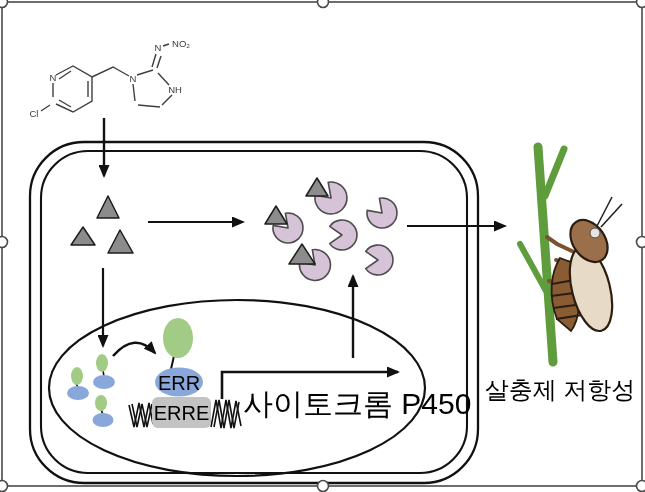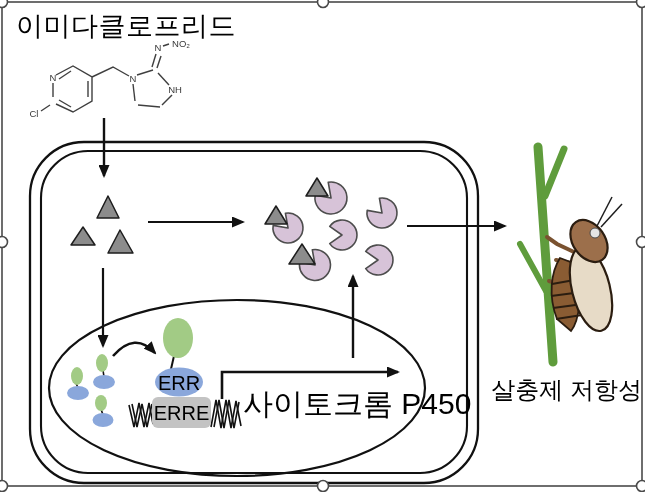--- a/index.html
+++ b/index.html
@@ -2,21 +2,21 @@
 <html><head>
 <meta charset="utf-8">
 <style>
   html,body{margin:0;padding:0;background:#fff;}
   #canvas{position:relative;width:645px;height:492px;background:#ffffff;overflow:hidden;
           font-family:"Liberation Sans",sans-serif;}
   #canvas svg{position:absolute;left:0;top:0;}
   .ktext{position:absolute;color:#000;white-space:nowrap;}
   #title{left:16px;top:8px;font-size:27px;letter-spacing:0.5px;}
   #cyto{left:243px;top:384px;font-size:30px;}
-  #outcome{left:478px;top:375px;width:164px;text-align:right;font-size:24px;line-height:1.22;white-space:normal;}
+  #outcome{left:478px;top:375px;width:164px;text-align:center;font-size:24px;line-height:1.22;white-space:normal;}
   text{font-family:"Liberation Sans",sans-serif;}
   .mol-label{font-size:9.5px;fill:#3a3a3a;}
   .prot-label{font-size:20px;fill:#000;}
 </style>
 </head>
 <body>
 
 <div id="canvas">
 
 <svg width="645" height="492" viewBox="0 0 645 492">
@@ -176,19 +176,18 @@
     <circle cx="323" cy="2" r="5.5"></circle>
     <circle cx="642" cy="2" r="5.5"></circle>
     <circle cx="2" cy="242" r="5.5"></circle>
     <circle cx="642" cy="242" r="5.5"></circle>
     <circle cx="2" cy="486" r="5.5"></circle>
     <circle cx="323" cy="486" r="5.5"></circle>
     <circle cx="642" cy="486" r="5.5"></circle>
   </g>
 </svg>
 
-<div id="title" class="ktext">이미다클로프리드</div>
 <div id="cyto" class="ktext">사이토크롬 P450</div>
 <div id="outcome" class="ktext">
   <div>살충제 저항성</div>
 </div>
 
 </div>
 
 </body></html>

